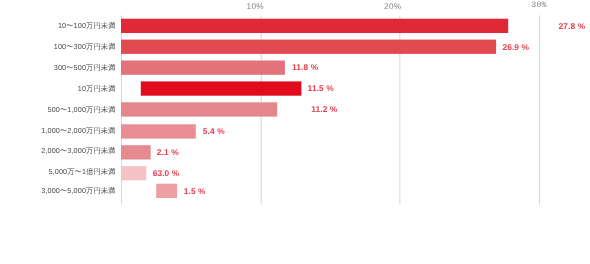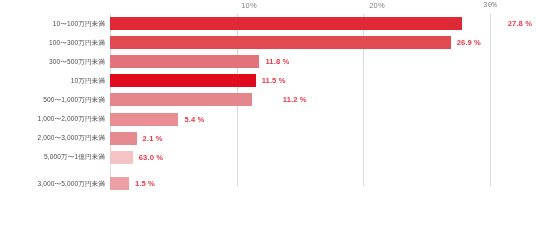--- a/index.html
+++ b/index.html
@@ -85,43 +85,43 @@
   }
 </style>
 </head>
 <body>
 
 <div id="chart">
   <div class="plot">
     <div class="axis-line"></div>
     <div id="gridlines">
         <div class="grid-line" style="left: 126.667px;"></div>
-        <div class="tick-label" style="left: 139px;">10%</div>
+        <div class="tick-label" style="left: 122px;">10%</div>
         <div class="grid-line" style="left: 253.333px;"></div>
-        <div class="tick-label" style="left: 267px;">20%</div>
+        <div class="tick-label" style="left: 247px;">20%</div>
         <div class="grid-line" style="left: 380px;"></div>
         <div class="tick-label" style="left: 380px; font-family: Liberation Mono, monospace;">30%</div>
       </div>
     <div class="rows" id="rows">
         <div class="row" style="top: 0px; height: 19.1111px; justify-content: space-between;">
           <div class="cat-label" style="color: rgb(77, 77, 77);">10〜100万円未満</div>
           <div class="bar" style="width: 352.133px; background: rgb(224, 41, 55);"></div>
           <div class="val-label" style="color: rgb(232, 57, 74);">27.8 %</div>
         </div>
         <div class="row" style="top: 19.1111px; height: 19.1111px;">
           <div class="cat-label" style="color: rgb(77, 77, 77);">100〜300万円未満</div>
           <div class="bar" style="width: 340.733px; background: rgb(226, 74, 82);"></div>
           <div class="val-label" style="color: rgb(232, 57, 74);">26.9 %</div>
         </div>
         <div class="row" style="top: 38.2222px; height: 19.1111px;">
           <div class="cat-label" style="color: rgb(77, 77, 77);">300〜500万円未満</div>
           <div class="bar" style="width: 149.467px; background: rgb(228, 114, 122);"></div>
           <div class="val-label" style="color: rgb(232, 57, 74);">11.8 %</div>
         </div>
-        <div class="row" style="top: 57.3333px; height: 19.1111px;">
+        <div class="row" style="top: 57.3333px; height: 19.1111px; padding-left: 18px;">
           <div class="cat-label" style="color: rgb(77, 77, 77);">10万円未満</div>
           <div class="bar" style="width: 145.667px; background: rgb(224, 11, 28);"></div>
           <div class="val-label" style="color: rgb(232, 57, 74);">11.5 %</div>
         </div>
         <div class="row" style="top: 76.4444px; height: 19.1111px;">
           <div class="cat-label" style="color: rgb(77, 77, 77);">500〜1,000万円未満</div>
           <div class="bar" style="width: 141.867px; background: rgb(228, 134, 140);"></div>
           <div class="val-label" style="color: rgb(232, 57, 74); margin-left: 31px;">11.2 %</div>
         </div>
         <div class="row" style="top: 95.5556px; height: 19.1111px;">
@@ -132,20 +132,20 @@
         <div class="row" style="top: 114.667px; height: 19.1111px;">
           <div class="cat-label" style="color: rgb(77, 77, 77);">2,000〜3,000万円未満</div>
           <div class="bar" style="width: 26.6px; background: rgb(229, 139, 144);"></div>
           <div class="val-label" style="color: rgb(232, 57, 74);">2.1 %</div>
         </div>
         <div class="row" style="top: 133.778px; height: 19.1111px;">
           <div class="cat-label" style="color: rgb(77, 77, 77);">5,000万〜1億円未満</div>
           <div class="bar" style="width: 22.8px; background: rgb(244, 195, 198);"></div>
           <div class="val-label" style="color: rgb(232, 57, 74);">63.0 %</div>
         </div>
-        <div class="row" style="top: 160px; height: 19.1111px;">
+        <div class="row" style="top: 150px; height: 19.1111px; padding-left: 32px;">
           <div class="cat-label" style="color: rgb(77, 77, 77);">3,000〜5,000万円未満</div>
           <div class="bar" style="width: 19px; background: rgb(236, 160, 164);"></div>
           <div class="val-label" style="color: rgb(232, 57, 74);">1.5 %</div>
         </div>
       </div>
   </div>
 </div>
 
 </body></html>

